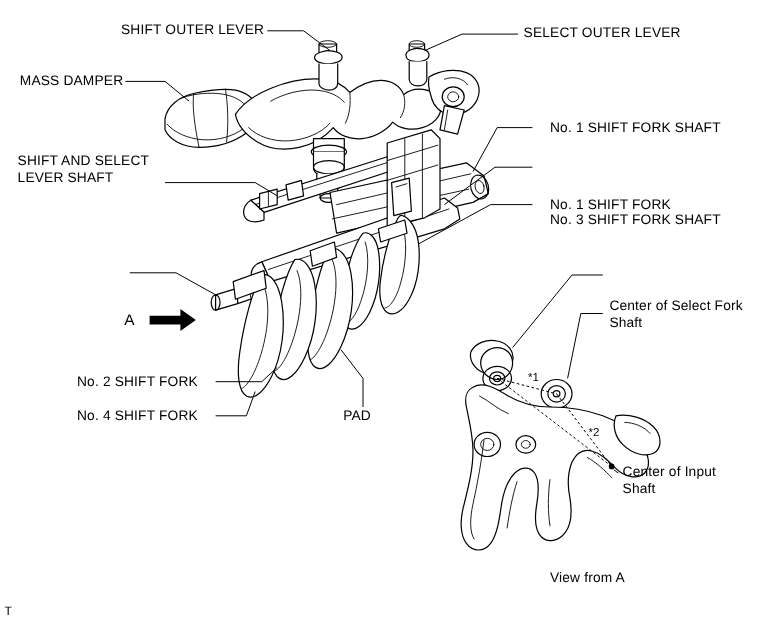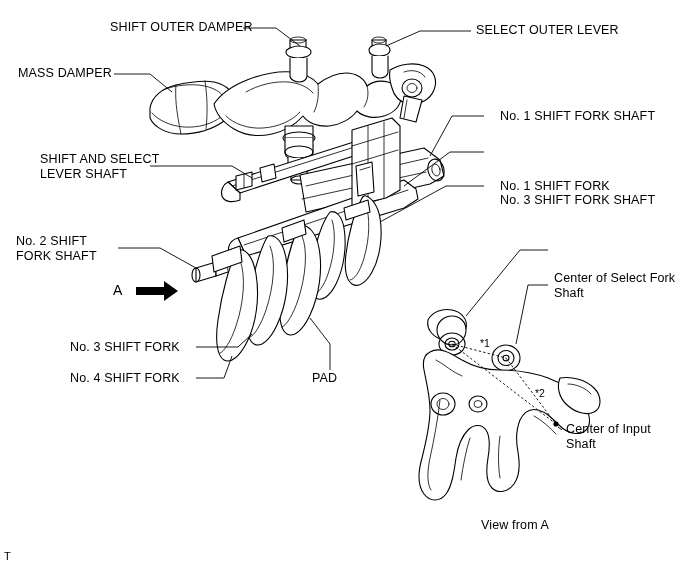--- a/index.html
+++ b/index.html
@@ -271,37 +271,35 @@
       <path class="leader" d="M330,370 L330,344 L310,318"></path>
 
       <path class="leader" d="M548,250 L520,250 L466,316"></path>
 
       <path class="leader" d="M548,285 L528,285 L516,344"></path>
 
       <path class="leader" d="M562,430 L558,427"></path>
     </g>
   </svg>
 
-  <div class="label" style="left:110px; top:20px;">SHIFT OUTER DAMPER</div>
+  <div class="label" style="left:110px; top:20px;">SHIFT OUTER LEVER</div>
   <div class="label" style="left:476px; top:23px;">SELECT OUTER LEVER</div>
   <div class="label" style="left:18px; top:66px;">MASS DAMPER</div>
-  <div class="label" style="left:16px; top:152px;margin-left:24px;">SHIFT AND SELECT
+  <div class="label" style="left:16px; top:139px;">SHIFT AND SELECT
 LEVER SHAFT</div>
   <div class="label" style="left:500px; top:109px;">No. 1 SHIFT FORK SHAFT</div>
   <div class="label" style="left:500px; top:145px;margin-top:48px;">No. 3 SHIFT FORK SHAFT</div>
   <div class="label" style="left:500px; top:179px;">No. 1 SHIFT FORK</div>
-  <div class="label" style="left:16px; top:234px;">No. 2 SHIFT
-FORK SHAFT</div>
-  <div class="label" style="left:70px; top:340px;">No. 3 SHIFT FORK</div>
+  <div class="label" style="left:70px; top:340px;">No. 2 SHIFT FORK</div>
   <div class="label" style="left:70px; top:371px;">No. 4 SHIFT FORK</div>
   <div class="label" style="left:312px; top:371px;">PAD</div>
   <div class="label" style="left:554px; top:271px;">Center of Select Fork
 Shaft</div>
   <div class="label" style="left:566px; top:422px;">Center of Input
 Shaft</div>
 
   <div class="label" style="left:113px; top:283px; font-size:14px;">A</div>
   <div class="tiny" style="left:480px; top:337px;">*1</div>
   <div class="tiny" style="left:535px; top:387px;">*2</div>
-  <div class="label" style="left:481px; top:518px;">View from A</div>
+  <div class="label" style="left:500px; top:518px;">View from A</div>
 
   <div class="corner">T</div>
 </div>
 
 </body></html>

